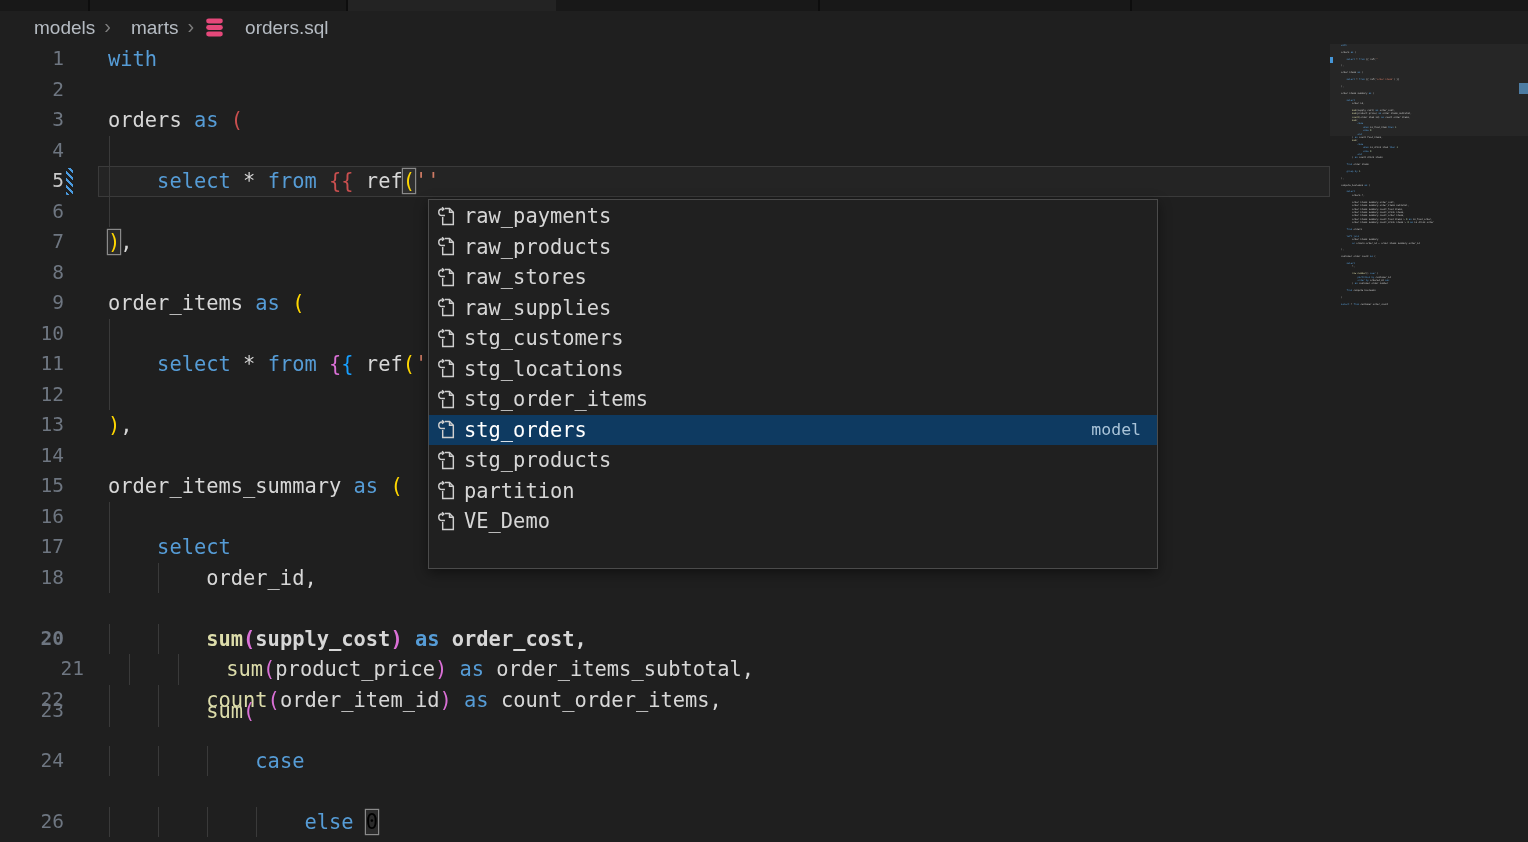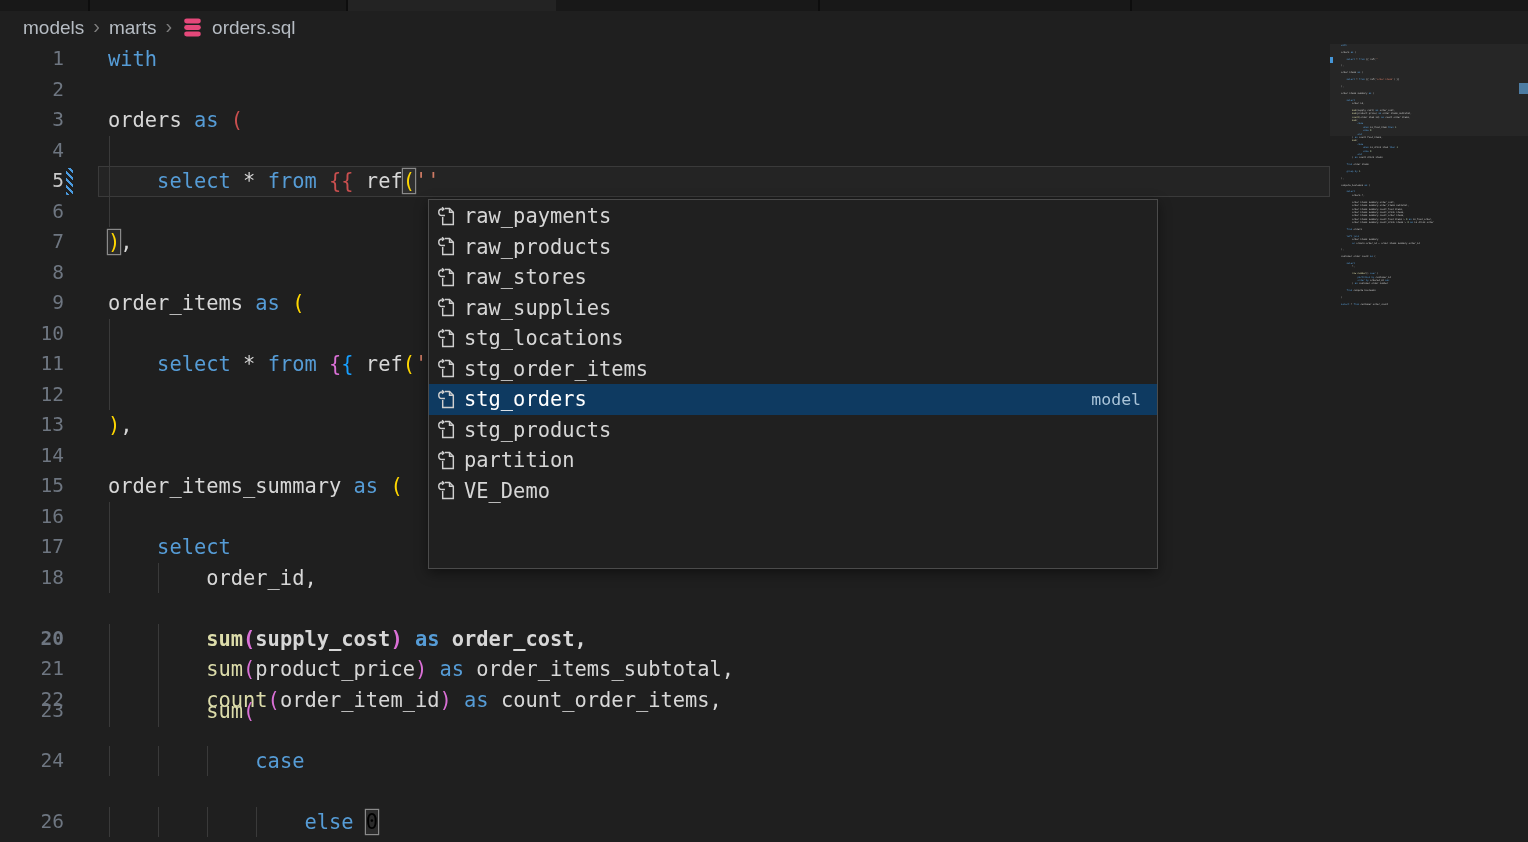--- a/index.html
+++ b/index.html
@@ -13,21 +13,21 @@
   .tabstrip { position:absolute; left:0; top:0; width:1528px; height:11px; background:#181818; }
   .tab { position:absolute; top:0; height:11px; background:transparent; }
   .tab.active { background:#232323; }
   .tabsep { position:absolute; top:0; width:2px; height:11px; background:#0d0d0d; }
   
   .breadcrumb {
     position:absolute; left:0; top:11px; width:1528px; height:33px;
     display:flex; align-items:center; padding-left:23px;
     color:#b6bcc3; font-size:19px; background:#1f1f1f;
   }
-  .crumb { cursor:default; }
+  .crumb { cursor:default;margin-left:11px; }
   .chev { color:#7e7e7e; font-size:20px; margin:0 9px; transform:translateY(-1px); }
   .dbicon { margin-right:8px; display:inline-flex; }
   
   .editor { position:absolute; left:0; top:44px; width:1528px; height:798px; }
   .row { position:absolute; left:0; width:1330px; height:30.5px;
          font-family:"DejaVu Sans Mono","Liberation Mono",monospace;
          font-size:20.4px; line-height:30.5px; }
   .ln { position:absolute; left:0; top:0; width:64px; text-align:right;
         color:#6e7681; font-size:19.5px; }
   .ln.active { color:#c9c9c9; }
@@ -178,21 +178,21 @@
         <span class="guide" style="left: 108.5px;"></span>
         <span class="guide" style="left: 157.58px;"></span>
         <span class="code"><span class="tok-id">        order_id,</span></span>
       </div>
       <div class="row" style="top: 579.5px; font-weight: bold;">
         <span class="ln">20</span>
         <span class="guide" style="left: 108.5px;"></span>
         <span class="guide" style="left: 157.58px;"></span>
         <span class="code"><span class="tok-id">        </span><span class="tok-fn">sum</span><span class="tok-b2">(</span><span class="tok-id">supply_cost</span><span class="tok-b2">)</span><span class="tok-id"> </span><span class="tok-kw">as</span><span class="tok-id"> order_cost,</span></span>
       </div>
-      <div class="row" style="top: 610px;">
+      <div class="row" style="top: 610px; margin-left: 20px;">
         <span class="ln">21</span>
         <span class="guide" style="left: 108.5px;"></span>
         <span class="guide" style="left: 157.58px;"></span>
         <span class="code"><span class="tok-id">        </span><span class="tok-fn">sum</span><span class="tok-b2">(</span><span class="tok-id">product_price</span><span class="tok-b2">)</span><span class="tok-id"> </span><span class="tok-kw">as</span><span class="tok-id"> order_items_subtotal,</span></span>
       </div>
       <div class="row" style="top: 640.5px;">
         <span class="ln">22</span>
         <span class="guide" style="left: 108.5px;"></span>
         <span class="guide" style="left: 157.58px;"></span>
         <span class="code"><span class="tok-id">        </span><span class="tok-fn">count</span><span class="tok-b2">(</span><span class="tok-id">order_item_id</span><span class="tok-b2">)</span><span class="tok-id"> </span><span class="tok-kw">as</span><span class="tok-id"> count_order_items,</span></span>
@@ -257,20 +257,31 @@
       <div class="sug-row">
         <span class="sug-icon">
           <svg width="21" height="21" viewBox="0 0 16 16" fill="none" stroke="#cfcfcf" stroke-width="1.1">
             <path d="M6.8 1.9 H10.3 L13.2 4.8 V14.1 H5.1 V8.3"></path>
             <path d="M10.3 1.9 V4.8 H13.2"></path>
             <path d="M6.8 7.3 H4.6 A2.5 2.5 0 0 1 4.6 2.3 H5.4"></path>
             <path d="M4.6 1 L6 2.3 L4.6 3.6"></path>
           </svg>
         </span>
         <span class="sug-label">raw_supplies</span>
+      </div>
+      <div class="sug-row">
+        <span class="sug-icon">
+          <svg width="21" height="21" viewBox="0 0 16 16" fill="none" stroke="#cfcfcf" stroke-width="1.1">
+            <path d="M6.8 1.9 H10.3 L13.2 4.8 V14.1 H5.1 V8.3"></path>
+            <path d="M10.3 1.9 V4.8 H13.2"></path>
+            <path d="M6.8 7.3 H4.6 A2.5 2.5 0 0 1 4.6 2.3 H5.4"></path>
+            <path d="M4.6 1 L6 2.3 L4.6 3.6"></path>
+          </svg>
+        </span>
+        <span class="sug-label">stg_customers</span>
       </div>
       <div class="sug-row">
         <span class="sug-icon">
           <svg width="21" height="21" viewBox="0 0 16 16" fill="none" stroke="#cfcfcf" stroke-width="1.1">
             <path d="M6.8 1.9 H10.3 L13.2 4.8 V14.1 H5.1 V8.3"></path>
             <path d="M10.3 1.9 V4.8 H13.2"></path>
             <path d="M6.8 7.3 H4.6 A2.5 2.5 0 0 1 4.6 2.3 H5.4"></path>
             <path d="M4.6 1 L6 2.3 L4.6 3.6"></path>
           </svg>
         </span>

